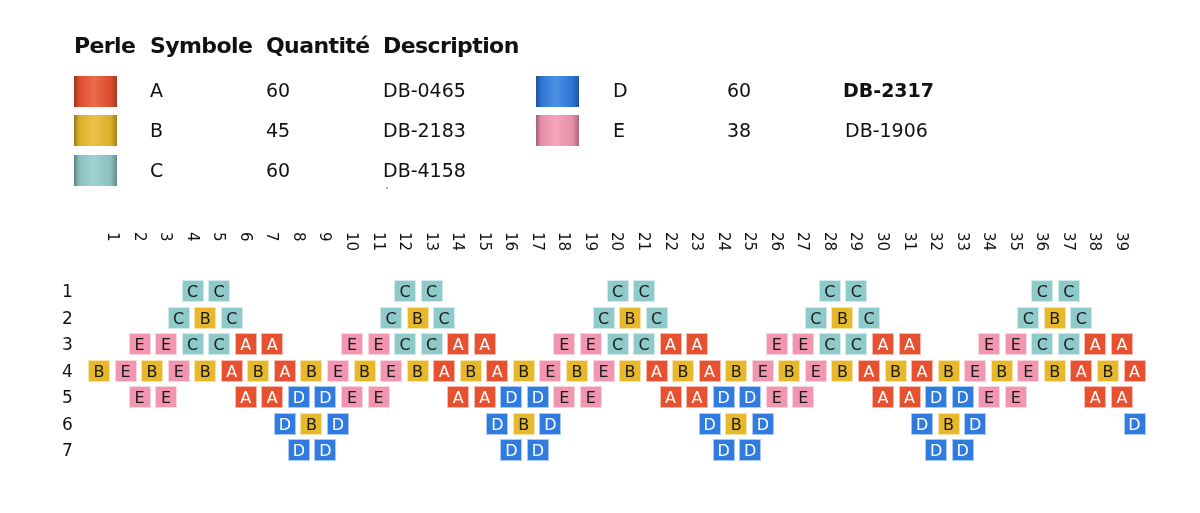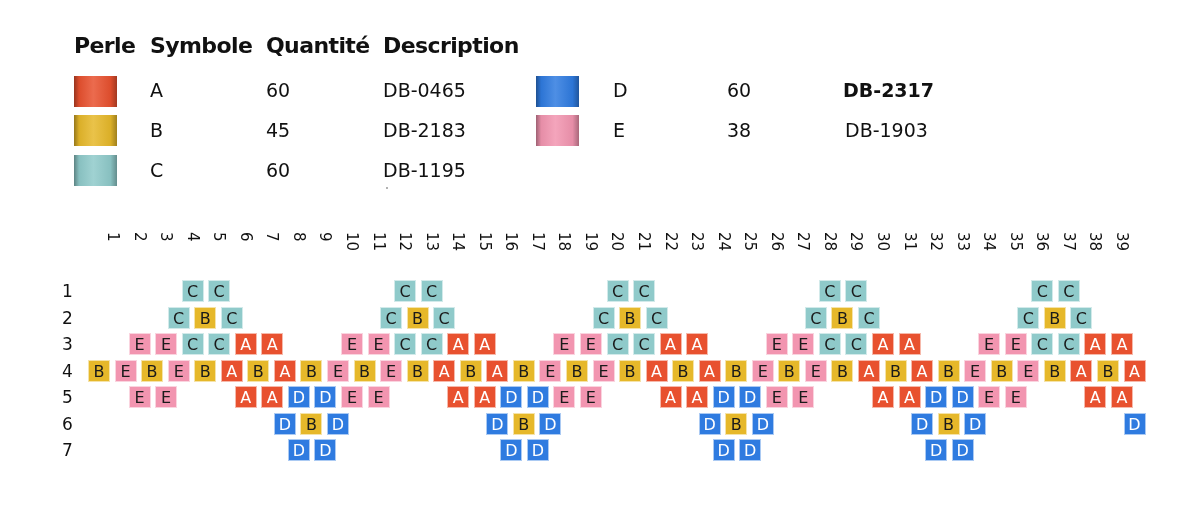--- a/index.html
+++ b/index.html
@@ -34,35 +34,35 @@
 <div>
   <div class="swatch" style="left: 74px; top: 115px; background: linear-gradient(90deg, rgba(0, 0, 0, 0.35) 0%, rgba(0, 0, 0, 0.05) 12%, rgba(255, 255, 255, 0.15) 45%, rgba(0, 0, 0, 0.05) 85%, rgba(0, 0, 0, 0.3) 100%), rgb(230, 184, 42);"></div>
   <div class="legend-cell" style="left:150px; top:119px;">B</div>
   <div class="legend-cell" style="left:266px; top:119px;">45</div>
   <div class="legend-cell" style="left:383px; top:119px;">DB-2183</div>
 </div>
 <div>
   <div class="swatch" style="left: 74px; top: 155px; background: linear-gradient(90deg, rgba(0, 0, 0, 0.35) 0%, rgba(0, 0, 0, 0.05) 12%, rgba(255, 255, 255, 0.15) 45%, rgba(0, 0, 0, 0.05) 85%, rgba(0, 0, 0, 0.3) 100%), rgb(143, 202, 202);"></div>
   <div class="legend-cell" style="left:150px; top:159px;">C</div>
   <div class="legend-cell" style="left:266px; top:159px;">60</div>
-  <div class="legend-cell" style="left:383px; top:159px;">DB-1195</div>
+  <div class="legend-cell" style="left:383px; top:159px;">DB-4158</div>
 </div>
 <div class="tiny-dot"></div>
 
 <div>
   <div class="swatch" style="left: 536px; top: 76px; background: linear-gradient(90deg, rgba(0, 0, 0, 0.35) 0%, rgba(0, 0, 0, 0.05) 12%, rgba(255, 255, 255, 0.15) 45%, rgba(0, 0, 0, 0.05) 85%, rgba(0, 0, 0, 0.3) 100%), rgb(47, 123, 224);"></div>
   <div class="legend-cell" style="left:613px; top:79px;">D</div>
   <div class="legend-cell" style="left:727px; top:79px;">60</div>
   <div class="legend-cell" style="left:843px; top:79px;font-weight:bold;">DB-2317</div>
 </div>
 <div>
   <div class="swatch" style="left: 536px; top: 115px; background: linear-gradient(90deg, rgba(0, 0, 0, 0.35) 0%, rgba(0, 0, 0, 0.05) 12%, rgba(255, 255, 255, 0.15) 45%, rgba(0, 0, 0, 0.05) 85%, rgba(0, 0, 0, 0.3) 100%), rgb(242, 149, 176);"></div>
   <div class="legend-cell" style="left:613px; top:119px;">E</div>
   <div class="legend-cell" style="left:727px; top:119px;">38</div>
-  <div class="legend-cell" style="left:845px; top:119px;">DB-1903</div>
+  <div class="legend-cell" style="left:845px; top:119px;">DB-1906</div>
 </div>
 
 <div id="col-labels">
     <div class="col-label" style="left: 120px;">1</div>
     <div class="col-label" style="left: 146.55px;">2</div>
     <div class="col-label" style="left: 173.1px;">3</div>
     <div class="col-label" style="left: 199.65px;">4</div>
     <div class="col-label" style="left: 226.2px;">5</div>
     <div class="col-label" style="left: 252.75px;">6</div>
     <div class="col-label" style="left: 279.3px;">7</div>

